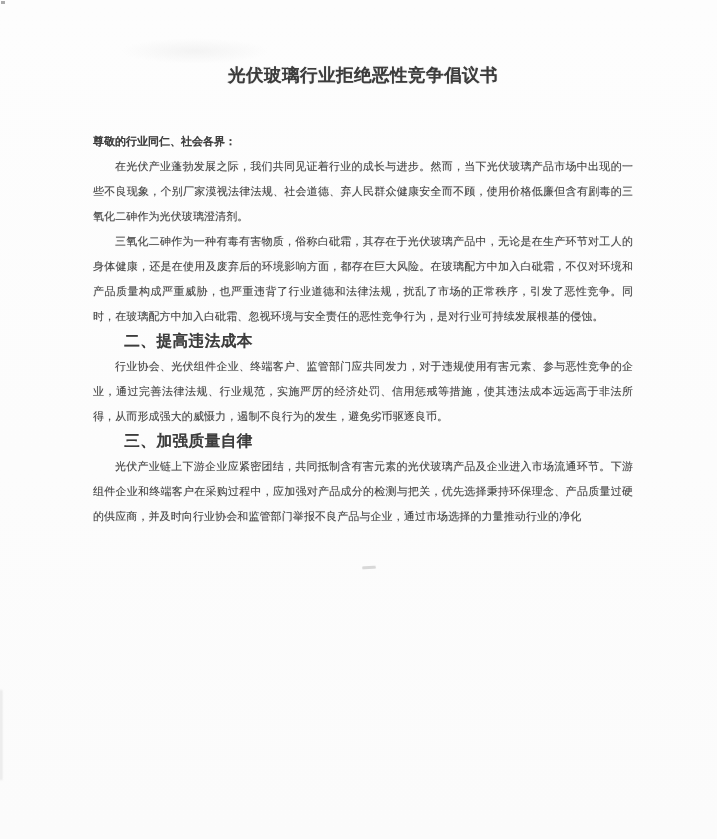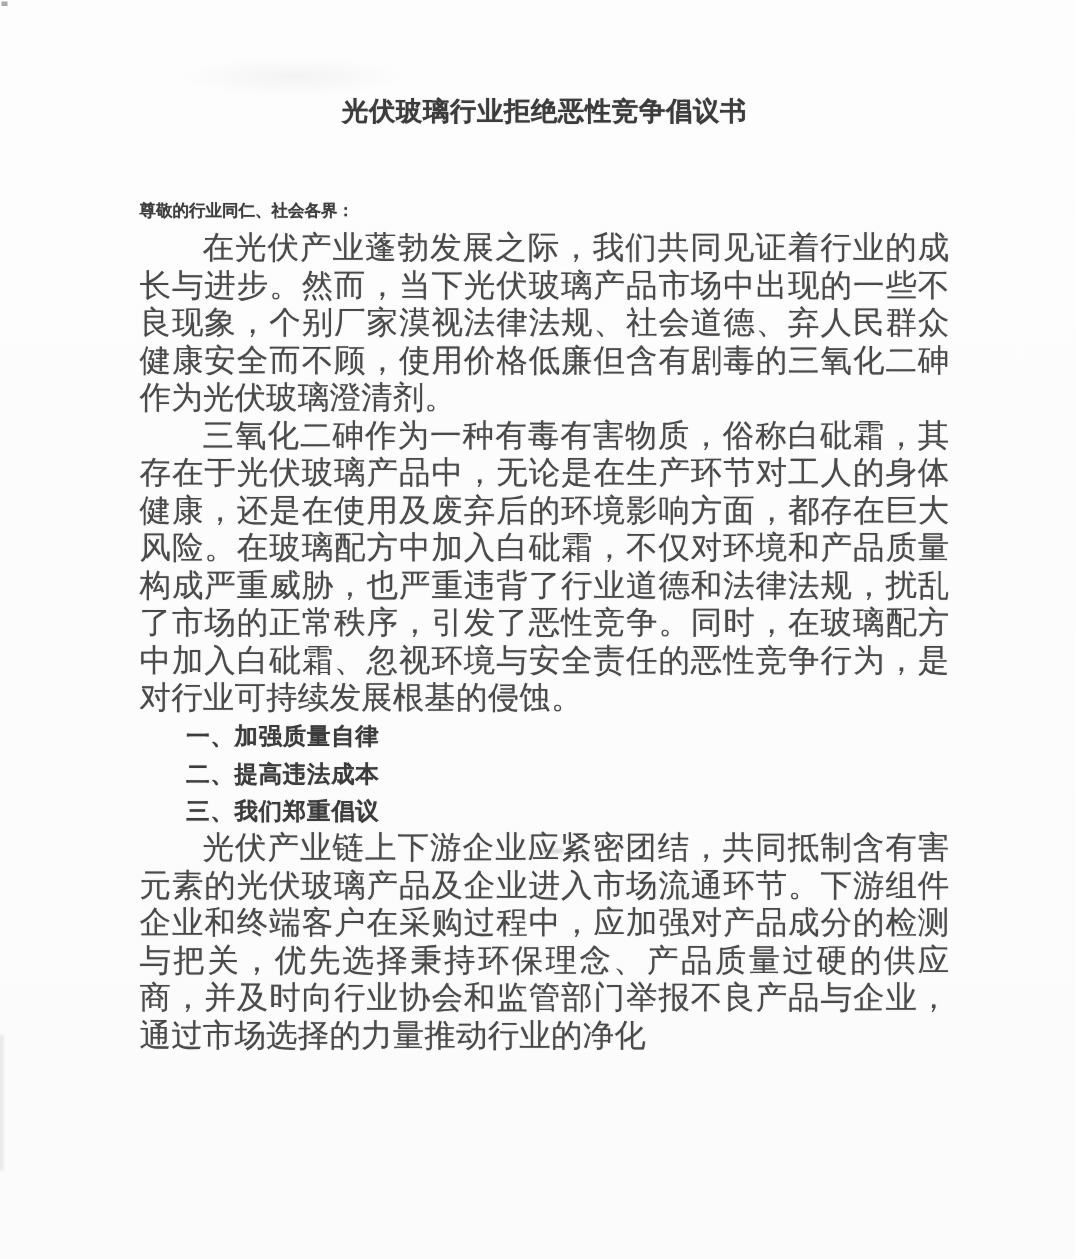--- a/index.html
+++ b/index.html
@@ -38,21 +38,21 @@
   .salutation {
     margin-top: 40px;
     line-height: 25px;
     font-size: 11px;
     font-weight: bold;
     color: #3e3e3e;
     text-shadow: 0 0 0.6px rgba(62,62,62,0.5);
   }
   .para {
     margin: 0;
-    font-size: 21px;
+    font-size: 11px;
     line-height: 25px;
     text-align: justify;
     text-justify: inter-character;
     text-indent: 2em;
     color: #4a4a4a;
     text-shadow: 0 0 0.7px rgba(74,74,74,0.45);
     letter-spacing: 0.1px;
   }
   .sec-heading {
     margin: 0;
@@ -118,24 +118,24 @@
 
     <div class="doc-title">光伏玻璃行业拒绝恶性竞争倡议书</div>
 
     <div class="salutation">尊敬的行业同仁、社会各界：</div>
 
     <p class="para">在光伏产业蓬勃发展之际，我们共同见证着行业的成长与进步。然而，当下光伏玻璃产品市场中出现的一些不良现象，个别厂家漠视法律法规、社会道德、弃人民群众健康安全而不顾，使用价格低廉但含有剧毒的三氧化二砷作为光伏玻璃澄清剂。</p>
 
     <p class="para">三氧化二砷作为一种有毒有害物质，俗称白砒霜，其存在于光伏玻璃产品中，无论是在生产环节对工人的身体健康，还是在使用及废弃后的环境影响方面，都存在巨大风险。在玻璃配方中加入白砒霜，不仅对环境和产品质量构成严重威胁，也严重违背了行业道德和法律法规，扰乱了市场的正常秩序，引发了恶性竞争。同时，在玻璃配方中加入白砒霜、忽视环境与安全责任的恶性竞争行为，是对行业可持续发展根基的侵蚀。</p>
 
 
-    <h2 class="sec-heading">一、加强质量自律</h2>
 
 
     <h2 class="sec-heading">二、提高违法成本</h2>
 
+    <p class="para">行业协会、光伏组件企业、终端客户、监管部门应共同发力，对于违规使用有害元素、参与恶性竞争的企业，通过完善法律法规、行业规范，实施严厉的经济处罚、信用惩戒等措施，使其违法成本远远高于非法所得，从而形成强大的威慑力，遏制不良行为的发生，避免劣币驱逐良币。</p>
 
-    <h2 class="sec-heading">三、我们郑重倡议</h2>
+    <h2 class="sec-heading">三、加强质量自律</h2>
 
     <p class="para">光伏产业链上下游企业应紧密团结，共同抵制含有害元素的光伏玻璃产品及企业进入市场流通环节。下游组件企业和终端客户在采购过程中，应加强对产品成分的检测与把关，优先选择秉持环保理念、产品质量过硬的供应商，并及时向行业协会和监管部门举报不良产品与企业，通过市场选择的力量推动行业的净化</p>
 
   </div>
 </div>
 
 </body></html>

